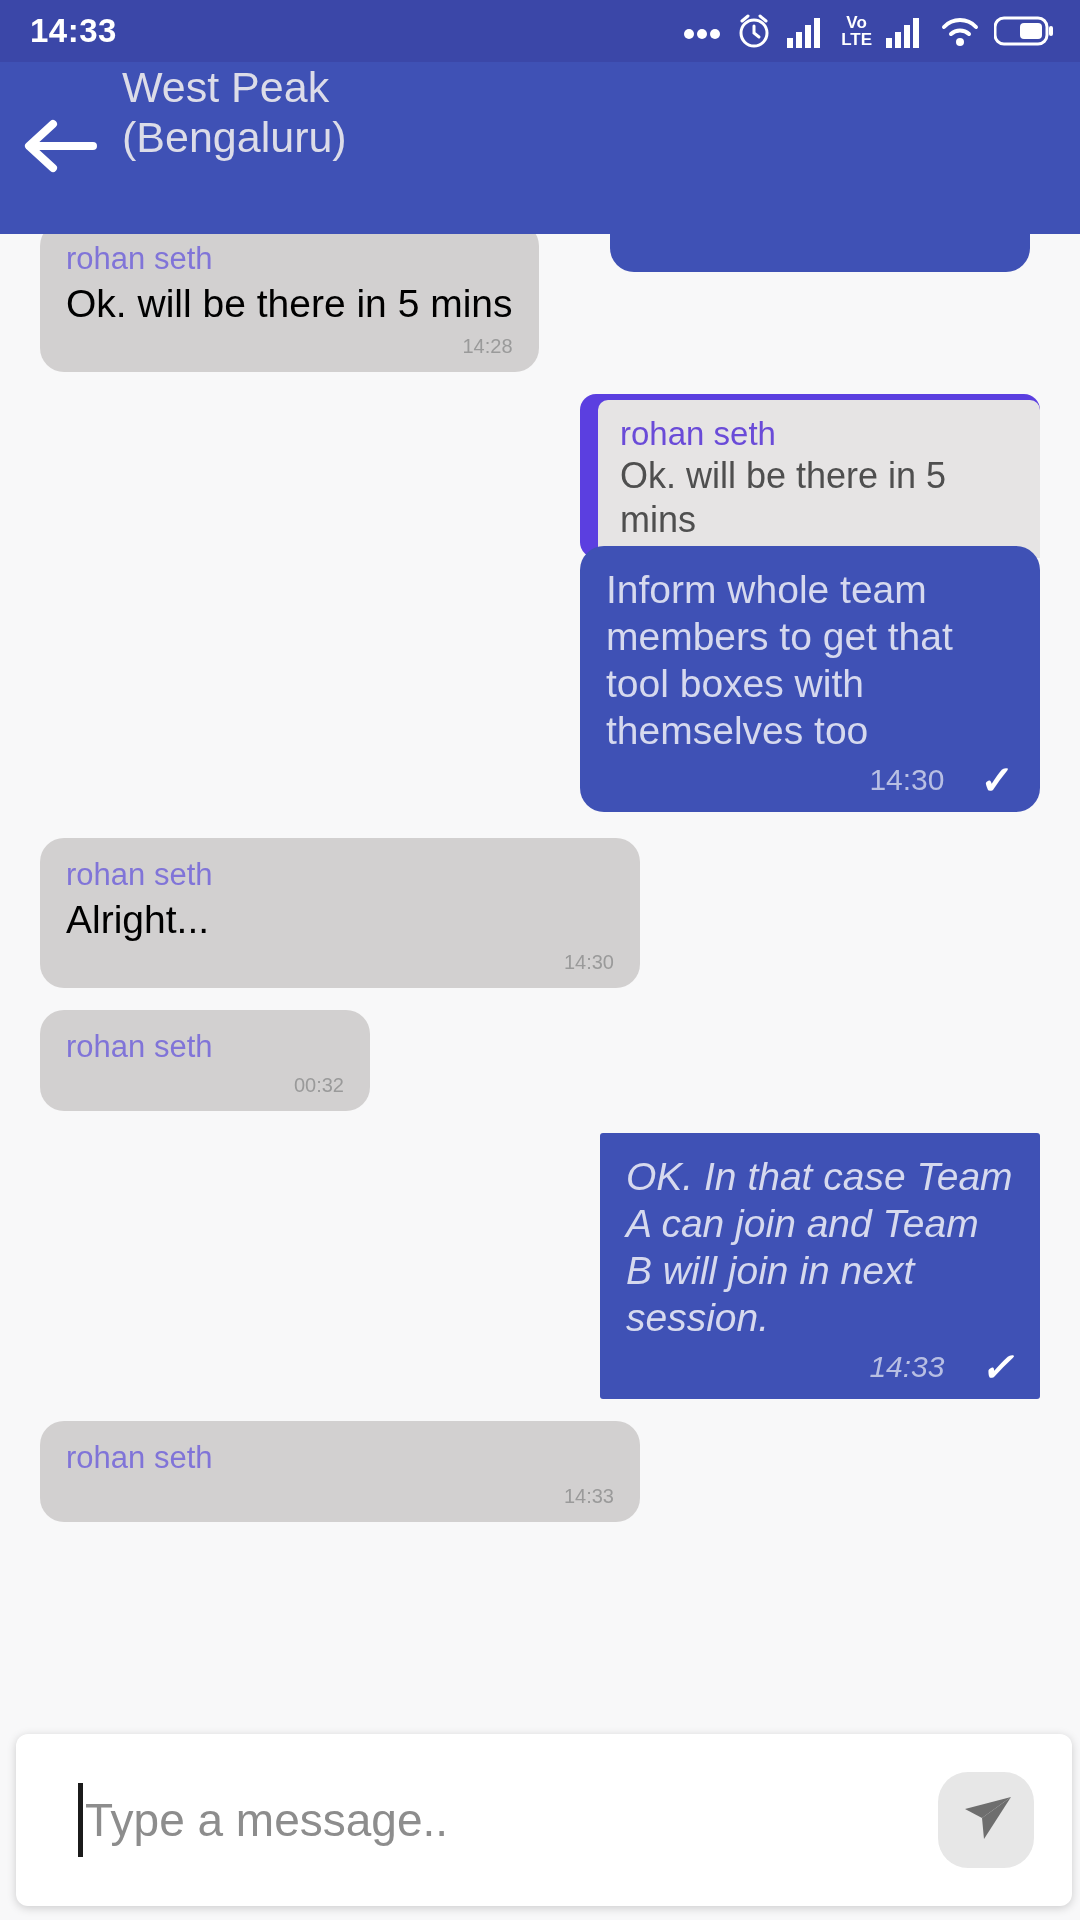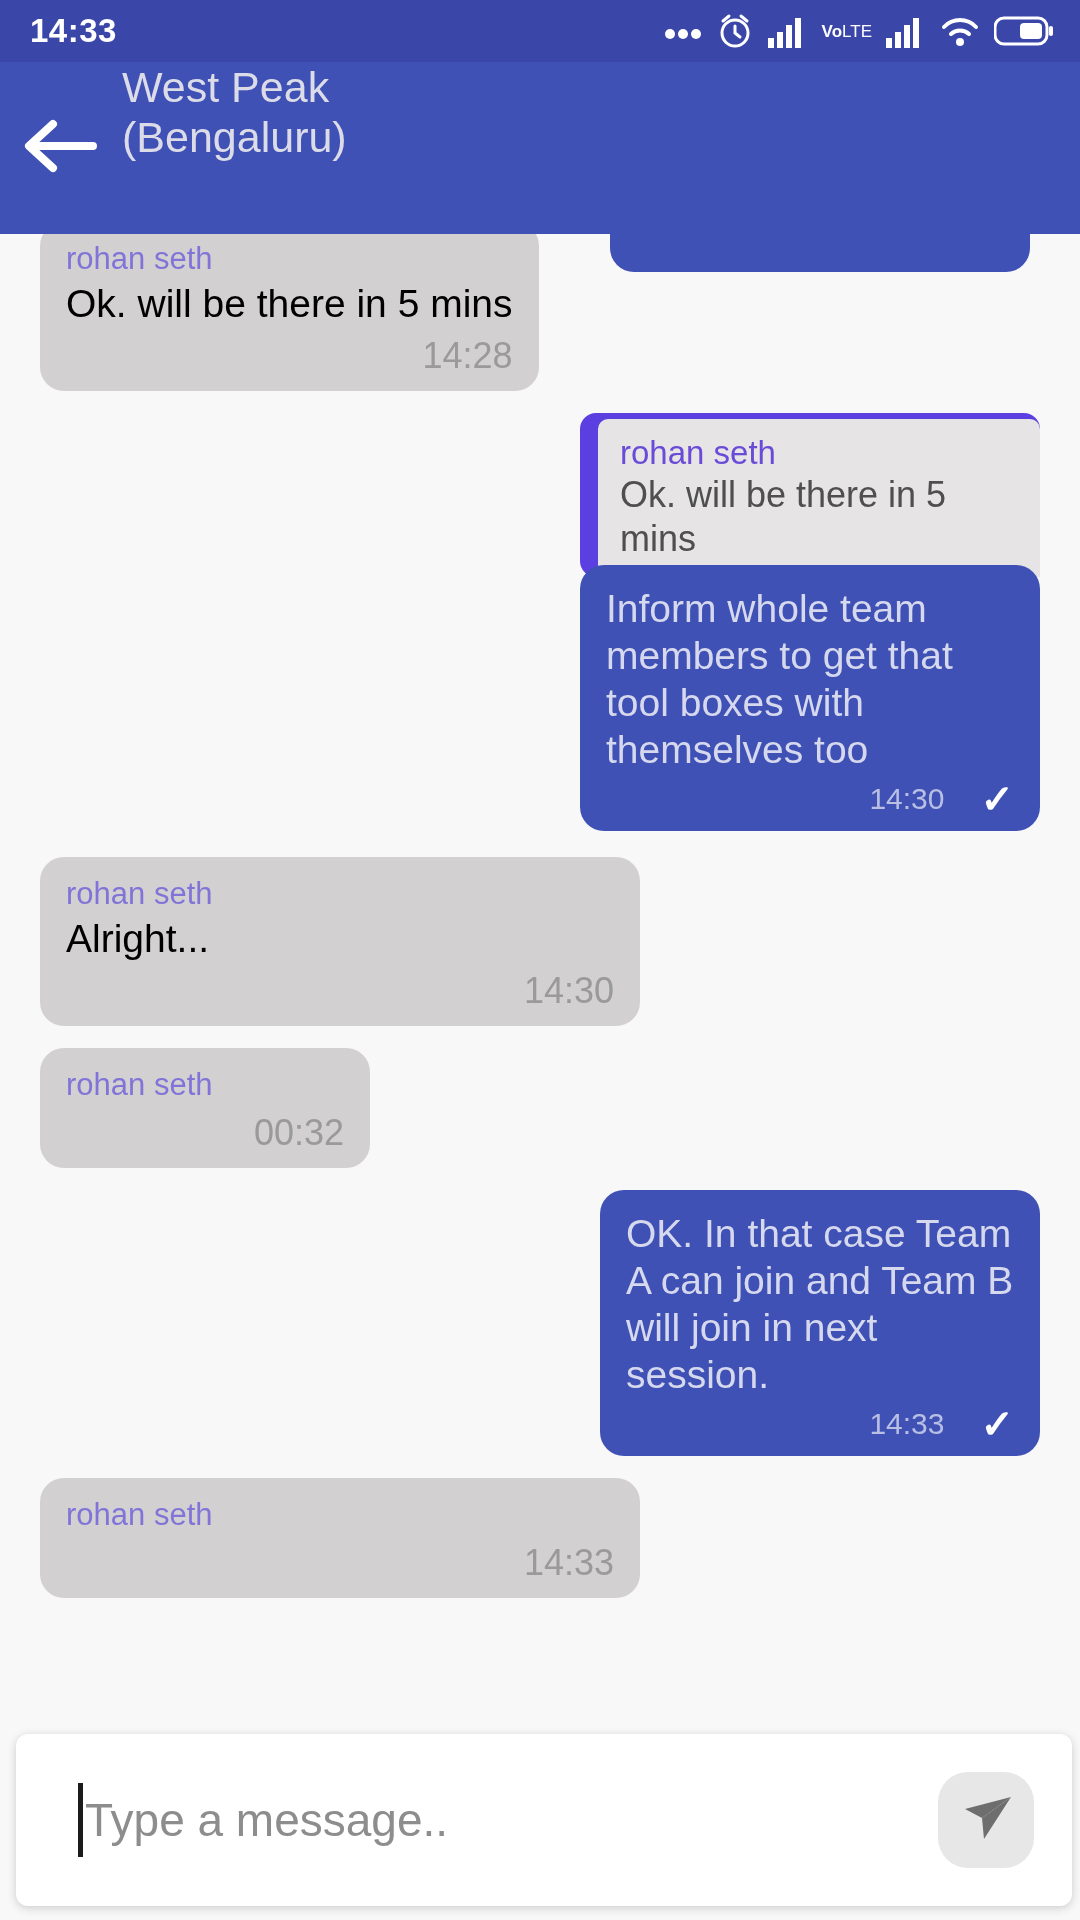--- a/index.html
+++ b/index.html
@@ -79,32 +79,33 @@
     line-height:38px;
     margin-bottom:2px;
   }
   .msg-in{
     color:#000000;
     font-size:39px;
     line-height:47px;
   }
   .time-in{
     color:#9a9a9a;
-    font-size:36px;
+    font-size:20px;
     text-align:right;
     margin-top:8px;
   }
 
   
   .bubble-out{
     background:#3f51b5;
-    border-radius:24px;
+    border-radius:3px;
     padding:20px 26px 12px 26px;
     max-width:460px;
     min-width:300px;
+    font-style:italic;
   }
   .msg-out{
     color:#d6d9ee;
     font-size:39px;
     line-height:47px;
   }
   .meta-out{
     display:flex; align-items:center; justify-content:flex-end;
     gap:36px; margin-top:6px;
   }
@@ -197,23 +198,23 @@
 
     <span class="sb-ico">
       <svg width="40" height="34" viewBox="0 0 40 34">
         <rect x="0" y="24" width="6" height="10" fill="#fff"></rect>
         <rect x="9" y="18" width="6" height="16" fill="#fff"></rect>
         <rect x="18" y="11" width="6" height="23" fill="#fff"></rect>
         <rect x="27" y="4" width="6" height="30" fill="#fff"></rect>
       </svg>
     </span>
 
-    <span class="sb-ico" style="flex-direction:row;line-height:1;">
+    <span class="sb-ico" style="flex-direction:column;line-height:1;">
       <span style="font-size:17px;font-weight:bold;">Vo</span>
-      <span style="font-size:17px;font-weight:normal;">LTE</span>
+      <span style="font-size:17px;font-weight:bold;">LTE</span>
     </span>
 
     <span class="sb-ico">
       <svg width="40" height="34" viewBox="0 0 40 34">
         <rect x="0" y="24" width="6" height="10" fill="#fff"></rect>
         <rect x="9" y="18" width="6" height="16" fill="#fff"></rect>
         <rect x="18" y="11" width="6" height="23" fill="#fff"></rect>
         <rect x="27" y="4" width="6" height="30" fill="#fff"></rect>
       </svg>
     </span>

